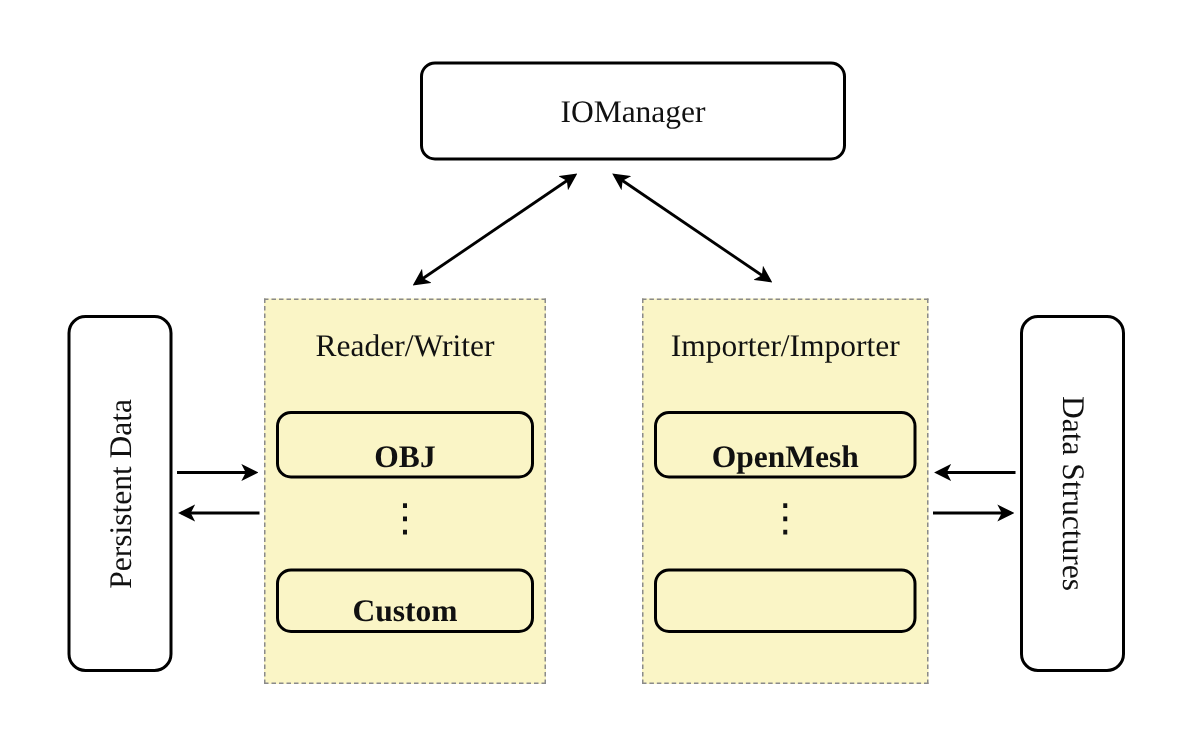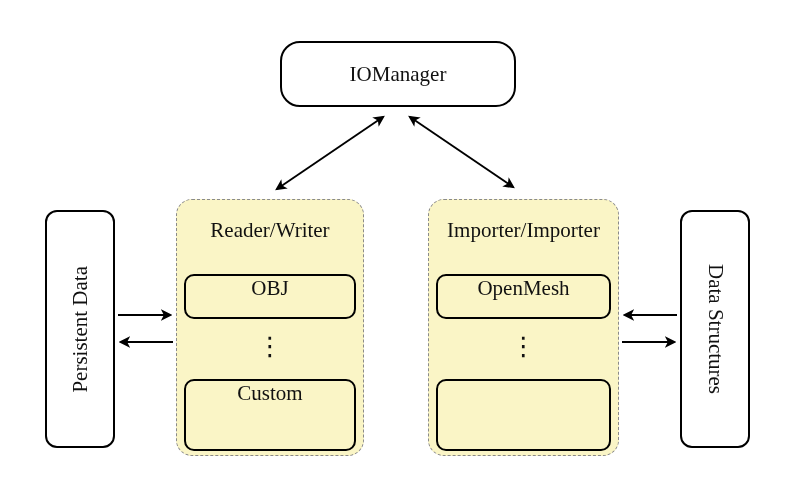--- a/index.html
+++ b/index.html
@@ -23,22 +23,22 @@
     background: #ffffff;
     border: 2.2px solid #000000;
     border-radius: 10px;
     display: flex;
     align-items: center;
     justify-content: center;
     box-sizing: border-box;
     font-size: 21px;
   }
   .iomanager {
-    left: 280px; top: 41px; width: 236px; height: 66px;
-    border-radius: 20px;
+    left: 280px; top: 41px; width: 284px; height: 66px;
+    border-radius: 10px;
   }
   .vnode {
     width: 70px; height: 238px;
     border-radius: 12px;
   }
   .persistent { left: 45px; top: 210px; }
   .datastruct { left: 680px; top: 210px; }
   .vtext-up {
     writing-mode: vertical-rl;
     transform: rotate(180deg);
@@ -47,21 +47,21 @@
   .vtext-down {
     writing-mode: vertical-rl;
     white-space: nowrap;
   }
   .panel {
     position: absolute;
     top: 199px;
     height: 257px;
     background: #faf5c6;
     border: 1.6px dashed #8a8a8a;
-    border-radius: 16px;
+    border-radius: 0;
     box-sizing: border-box;
   }
   .panel-left  { left: 176px; width: 188px; }
   .panel-right { left: 428px; width: 191px; }
   .panel-title {
     position: absolute;
     top: 17px; left: 0; right: 0;
     text-align: center;
     font-size: 21px;
     line-height: 26px;
@@ -69,27 +69,28 @@
   .inner-box {
     position: absolute;
     left: 7px; right: 7px;
     background: #faf5c6;
     border: 2.2px solid #000000;
     border-radius: 10px;
     box-sizing: border-box;
     display: flex;
     flex-direction: column;
     align-items: center;
-    justify-content: flex-start;
+    justify-content: flex-end;
     font-size: 21px;
     line-height: 25px;
     text-align: center;
+    font-weight: bold;
   }
   .inner-top    { top: 74px;  height: 45px; }
-  .inner-bottom { top: 179px; height: 72px; }
+  .inner-bottom { top: 179px; height: 43px; }
   .dots {
     position: absolute;
     top: 129px; left: 0; right: 0;
     text-align: center;
     font-size: 26px;
     line-height: 34px;
     font-family: "DejaVu Sans", sans-serif;
     color: #111111;
   }
 </style>

